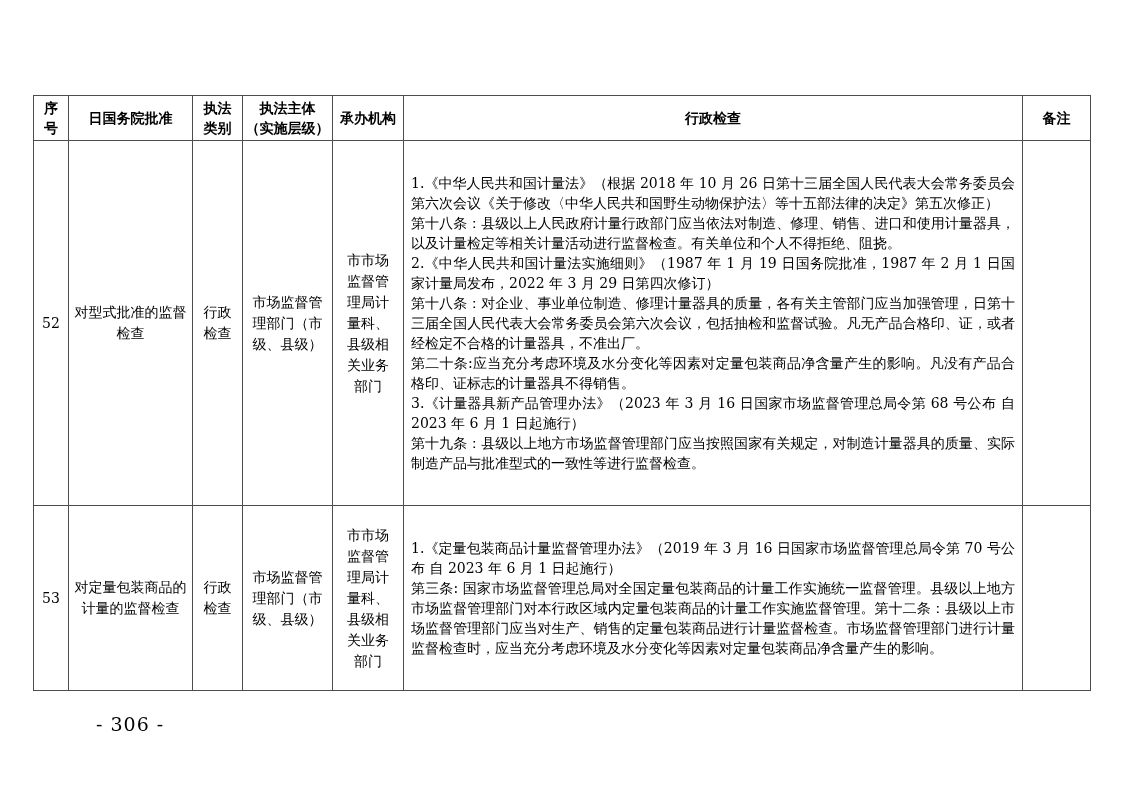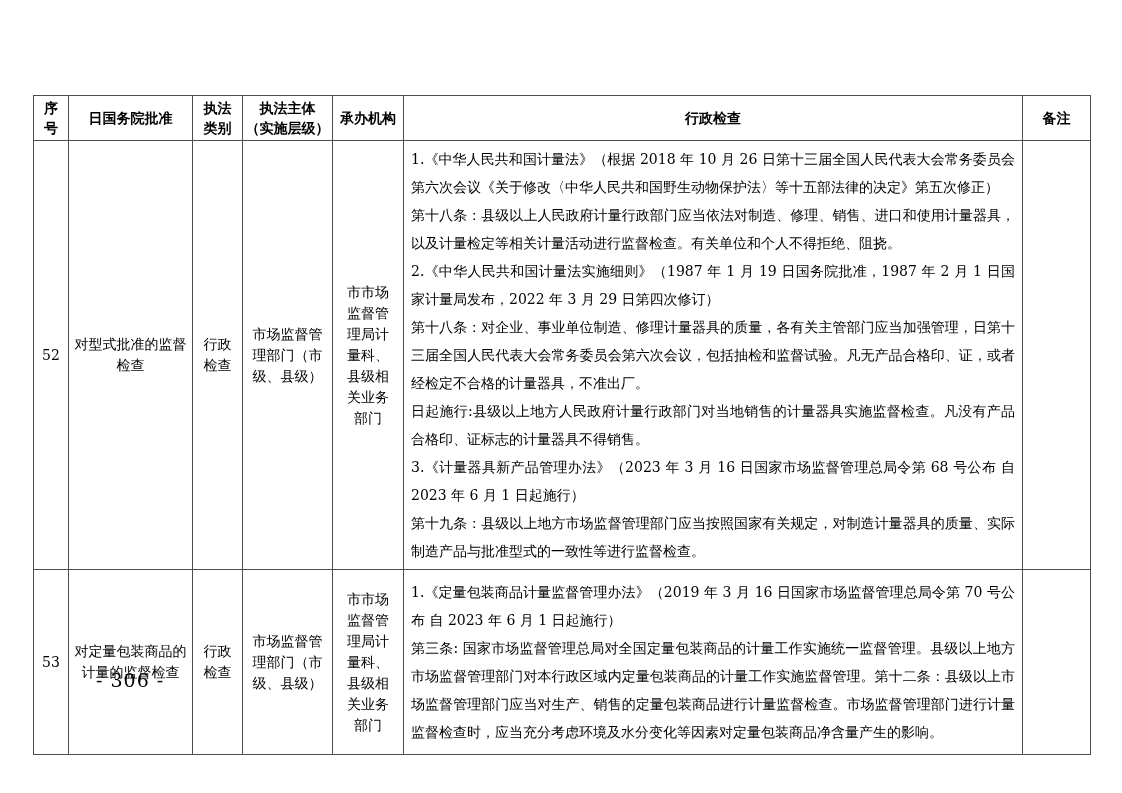--- a/index.html
+++ b/index.html
@@ -46,35 +46,35 @@
     padding: 2px 5px;
   }
   td.agency-cell {
     text-align: center;
     line-height: 21px;
     padding: 2px 11px;
   }
   td.basis-cell {
     text-align: justify;
     text-justify: inter-character;
-    line-height: 28px;
+    line-height: 20px;
     padding: 4px 7px;
     vertical-align: middle;
   }
   td.basis-cell .para {
     word-break: break-all;
     text-align: justify;
     text-justify: inter-character;
   }
   td.remark-cell { }
 
   .page-number {
     position: absolute;
     left: 96px;
-    top: 669px;
+    top: 713px;
     font-size: 19px;
     font-family: "DejaVu Serif", "Liberation Serif", serif;
     color: #000;
     letter-spacing: 1px;
   }
 </style>
 </head>
 <body>
 
 <div class="page">
@@ -108,21 +108,21 @@
         <td class="center-cell">52</td>
         <td class="center-cell">对型式批准的监督检查</td>
         <td class="center-cell">行政检查</td>
         <td class="center-cell">市场监督管理部门（市级、县级）</td>
         <td class="agency-cell">市市场监督管理局计量科、县级相关业务部门</td>
         <td class="basis-cell">
           <div class="para">1.《中华人民共和国计量法》（根据 2018 年 10 月 26 日第十三届全国人民代表大会常务委员会第六次会议《关于修改〈中华人民共和国野生动物保护法〉等十五部法律的决定》第五次修正）</div>
           <div class="para">第十八条：县级以上人民政府计量行政部门应当依法对制造、修理、销售、进口和使用计量器具，以及计量检定等相关计量活动进行监督检查。有关单位和个人不得拒绝、阻挠。</div>
           <div class="para">2.《中华人民共和国计量法实施细则》（1987 年 1 月 19 日国务院批准，1987 年 2 月 1 日国家计量局发布，2022 年 3 月 29 日第四次修订）</div>
           <div class="para">第十八条：对企业、事业单位制造、修理计量器具的质量，各有关主管部门应当加强管理，日第十三届全国人民代表大会常务委员会第六次会议，包括抽检和监督试验。凡无产品合格印、证，或者经检定不合格的计量器具，不准出厂。</div>
-          <div class="para">日起施行:县级以上地方人民政府计量行政部门对当地销售的计量器具实施监督检查。凡没有产品合格印、证标志的计量器具不得销售。</div>
+          <div class="para">第二十条:应当充分考虑环境及水分变化等因素对定量包装商品净含量产生的影响。凡没有产品合格印、证标志的计量器具不得销售。</div>
           <div class="para">3.《计量器具新产品管理办法》（2023 年 3 月 16 日国家市场监督管理总局令第 68 号公布  自 2023 年 6 月 1 日起施行）</div>
           <div class="para">第十九条：县级以上地方市场监督管理部门应当按照国家有关规定，对制造计量器具的质量、实际制造产品与批准型式的一致性等进行监督检查。</div>
         </td>
         <td class="remark-cell"></td>
       </tr>
       <tr class="row-53">
         <td class="center-cell">53</td>
         <td class="center-cell">对定量包装商品的计量的监督检查</td>
         <td class="center-cell">行政检查</td>
         <td class="center-cell">市场监督管理部门（市级、县级）</td>

